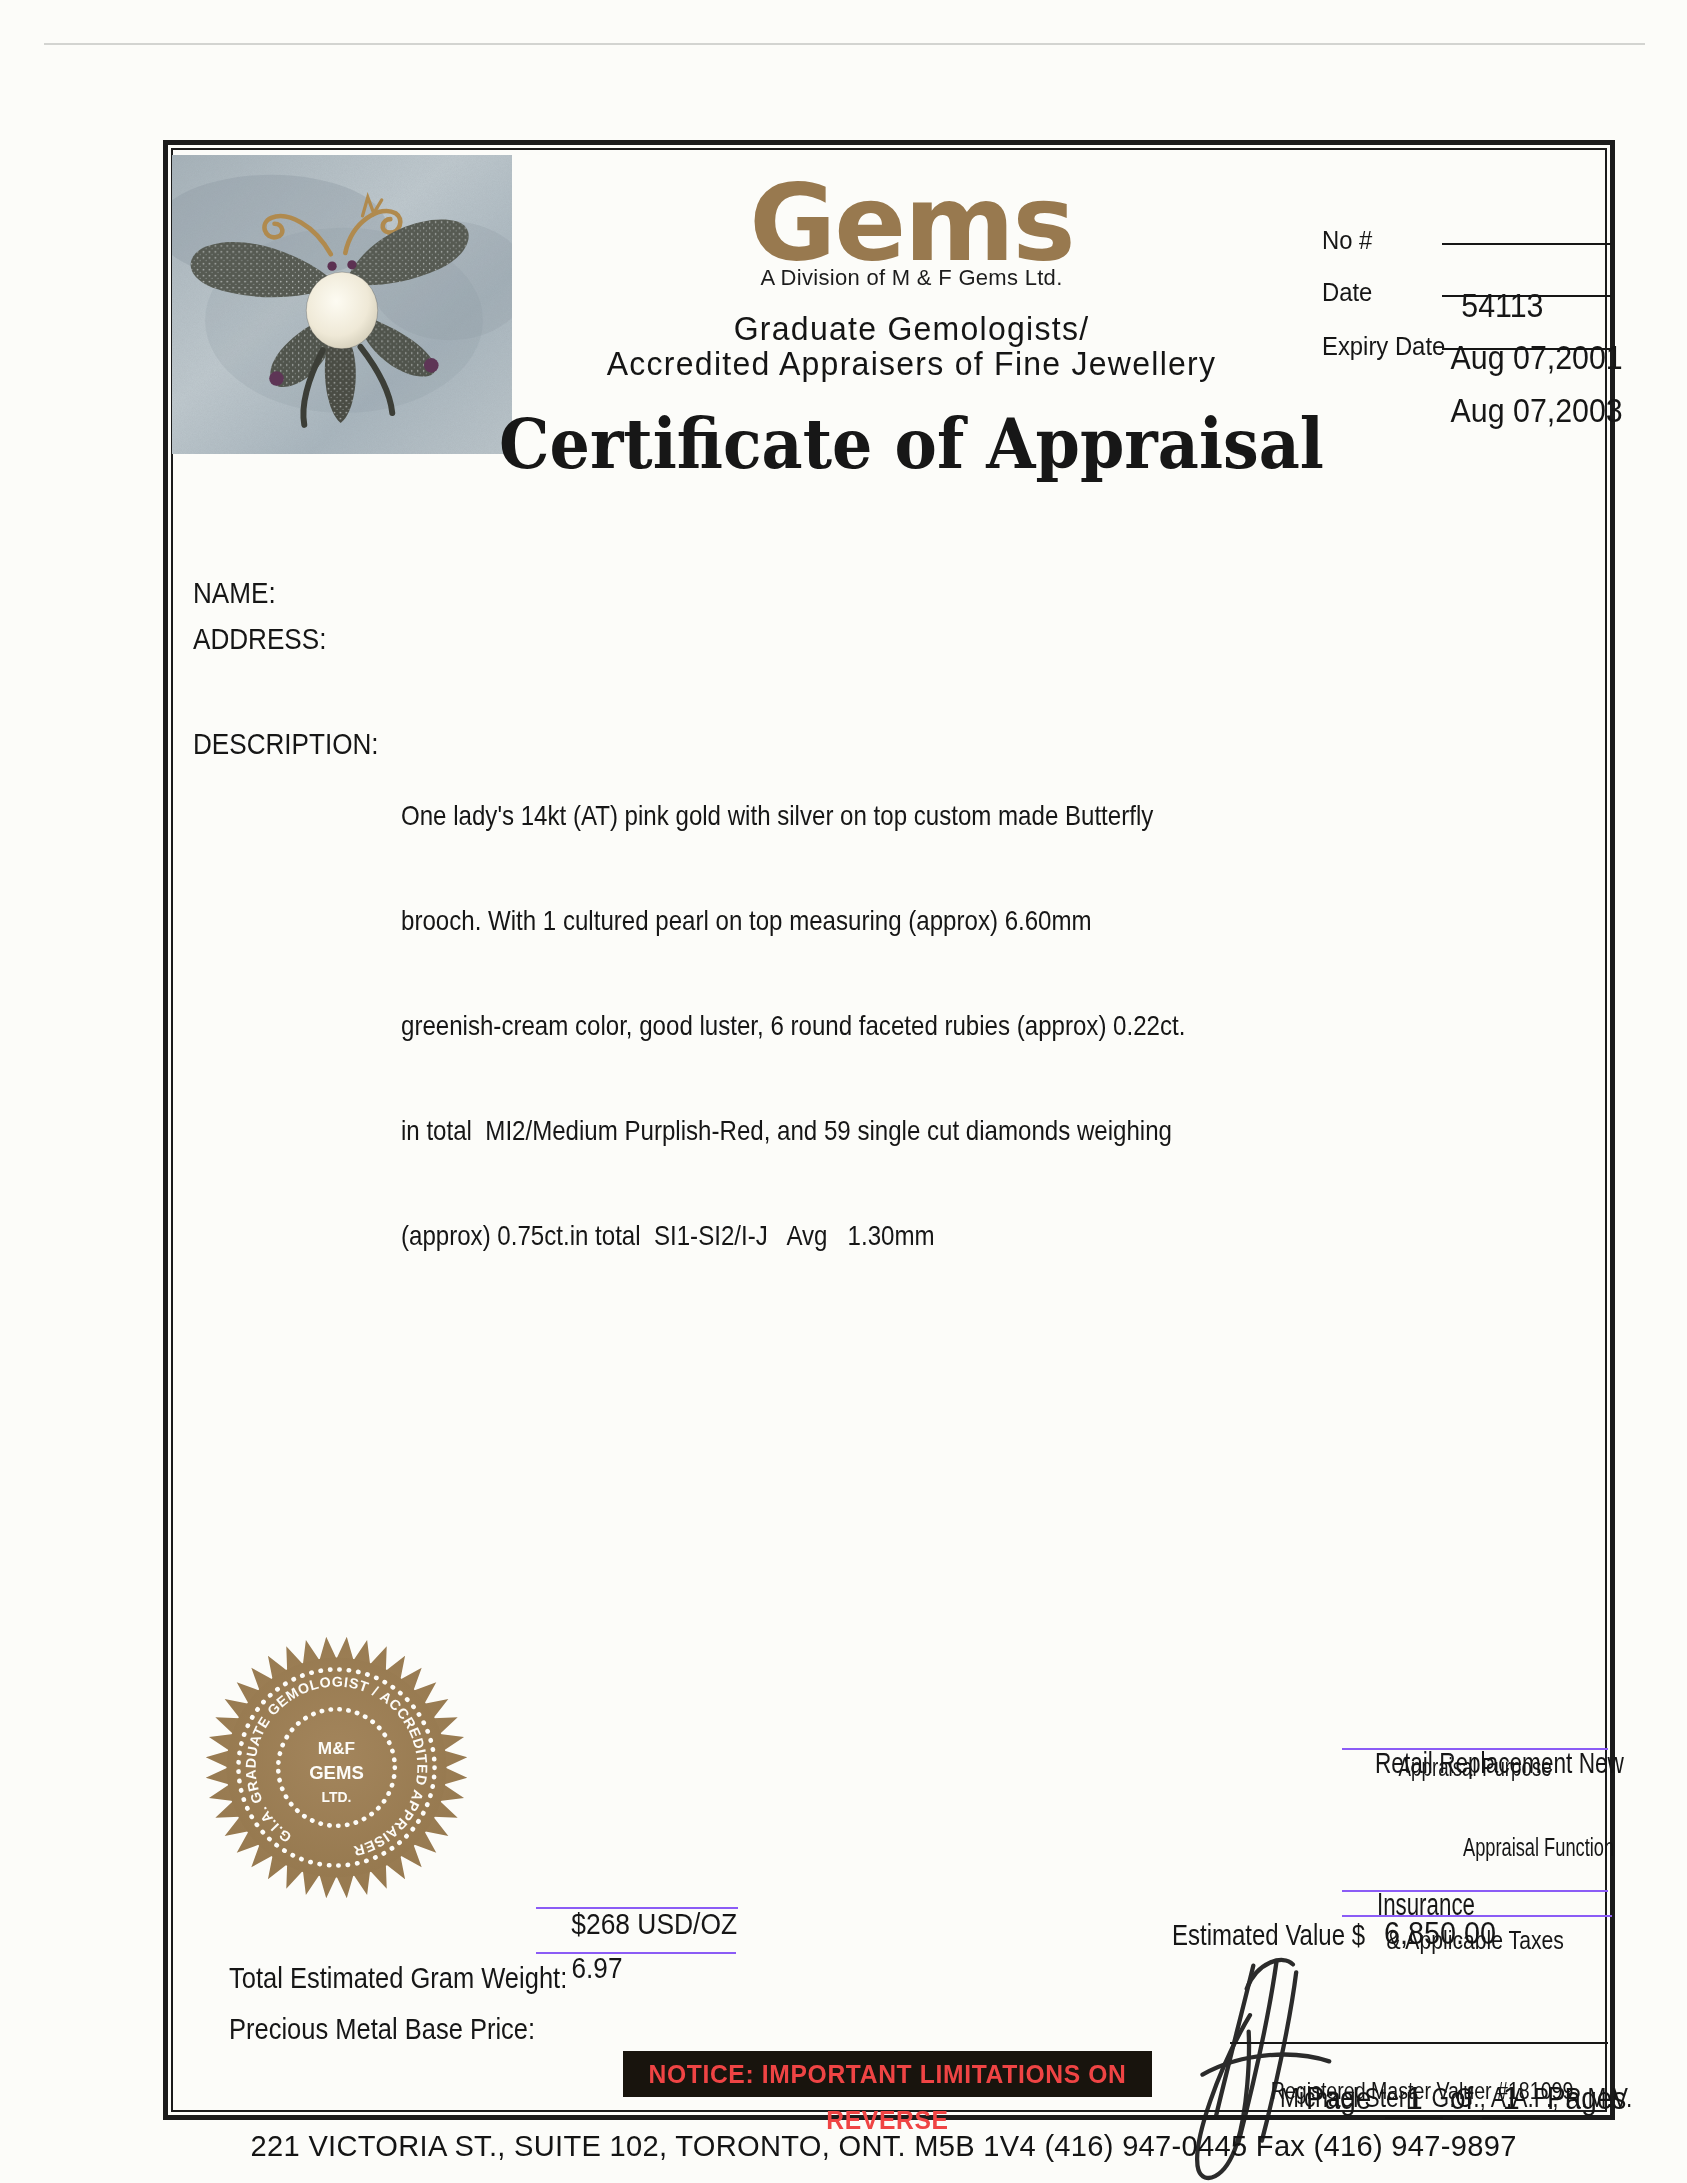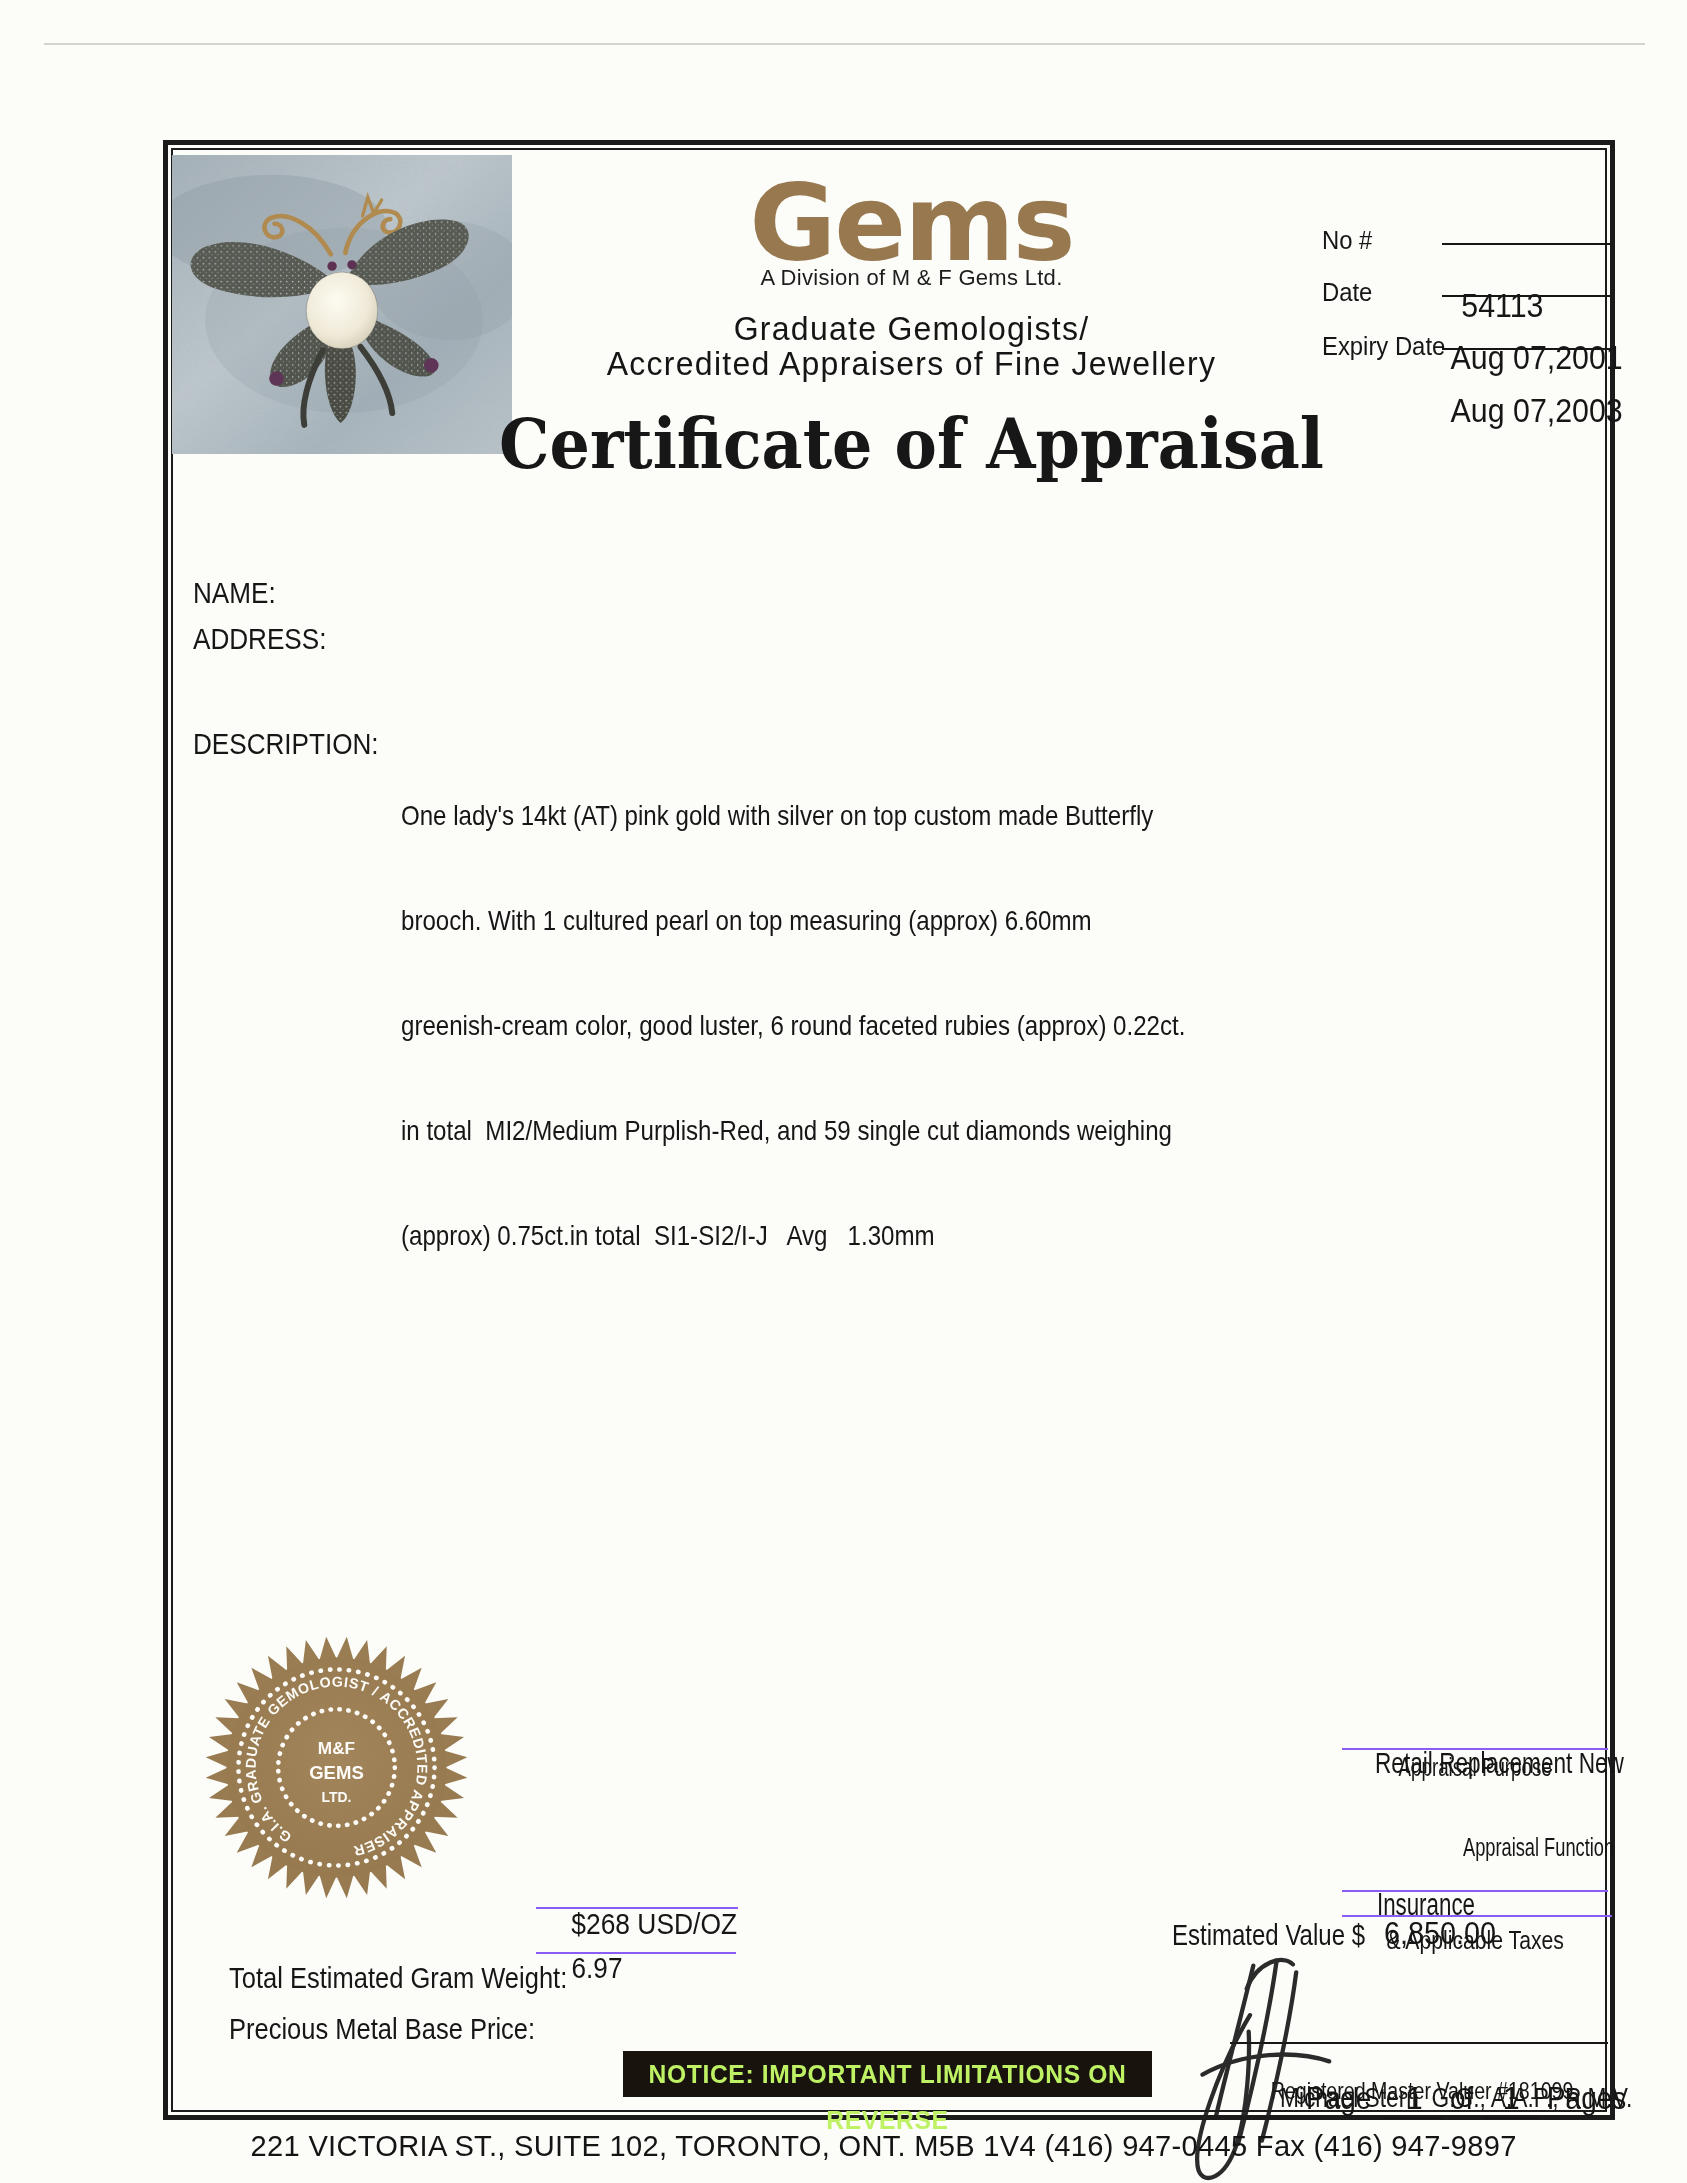--- a/index.html
+++ b/index.html
@@ -30,21 +30,21 @@
   
   .blabel{font-size:29px;transform:scaleX(.9);transform-origin:left;white-space:pre;}
   .desc-lines{left:401px;top:728px;font-size:28px;line-height:35px;white-space:pre;
               transform:scaleX(.86);transform-origin:left top;}
   
   .fillbox{border-bottom:2px solid #8b5cf6;white-space:pre;}
   .cond{transform-origin:left;display:inline-block;}
   .ctr{text-align:center;}
   
   .notice{left:623px;top:2051px;width:529px;height:46px;background:#18140d;
-          color:#bef264;font-weight:bold;font-size:26.5px;line-height:46px;text-align:center;
+          color:#ef4444;font-weight:bold;font-size:26.5px;line-height:46px;text-align:center;
           letter-spacing:0.7px;}
   .notice>span{display:inline-block;transform:scaleX(.93);}
   .footer{left:40px;top:2129px;width:1687px;text-align:center;font-size:30px;letter-spacing:0.3px;color:#141414;}
   svg{display:block;}
 </style>
 </head>
 <body>
 
 <div class="page">
 

